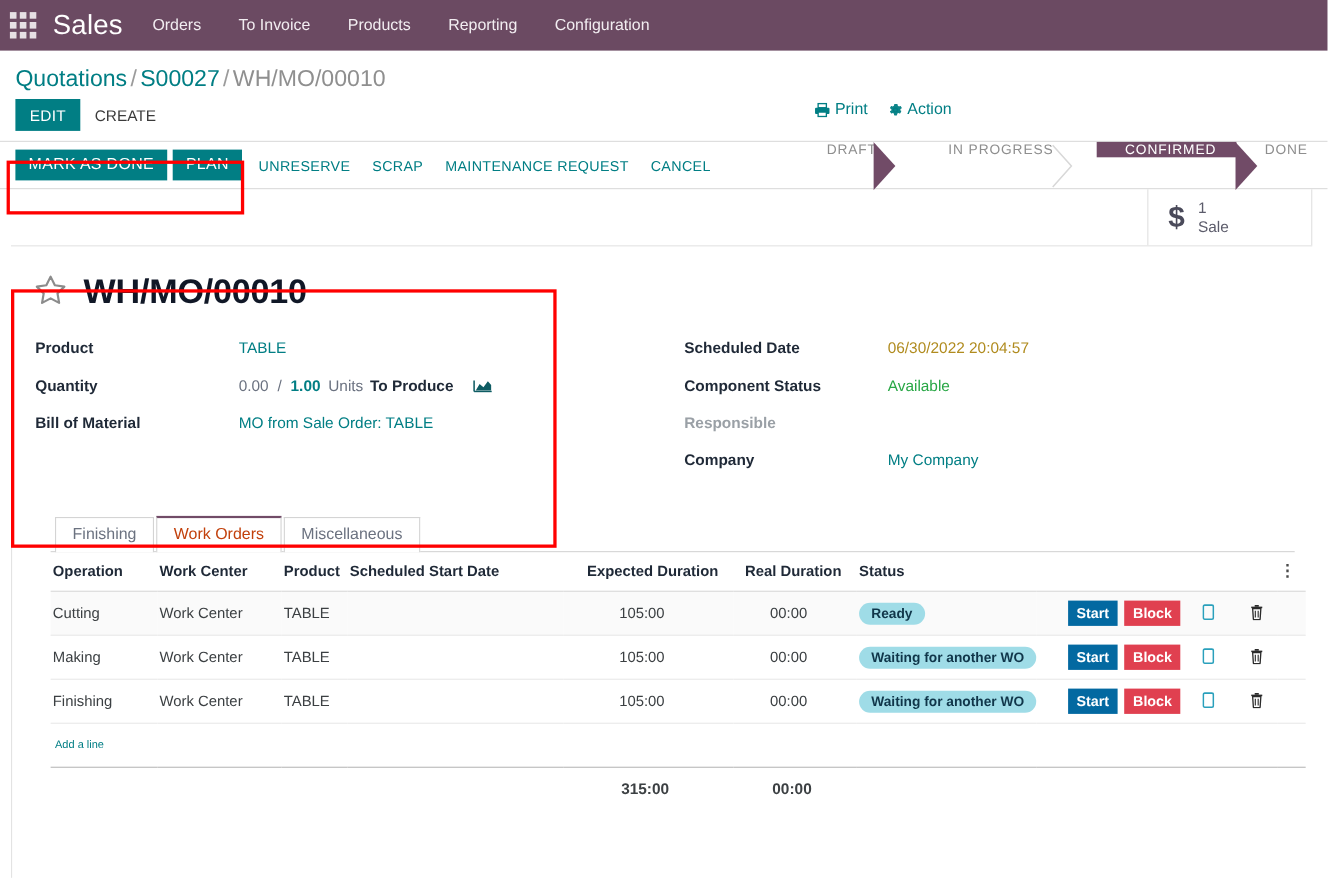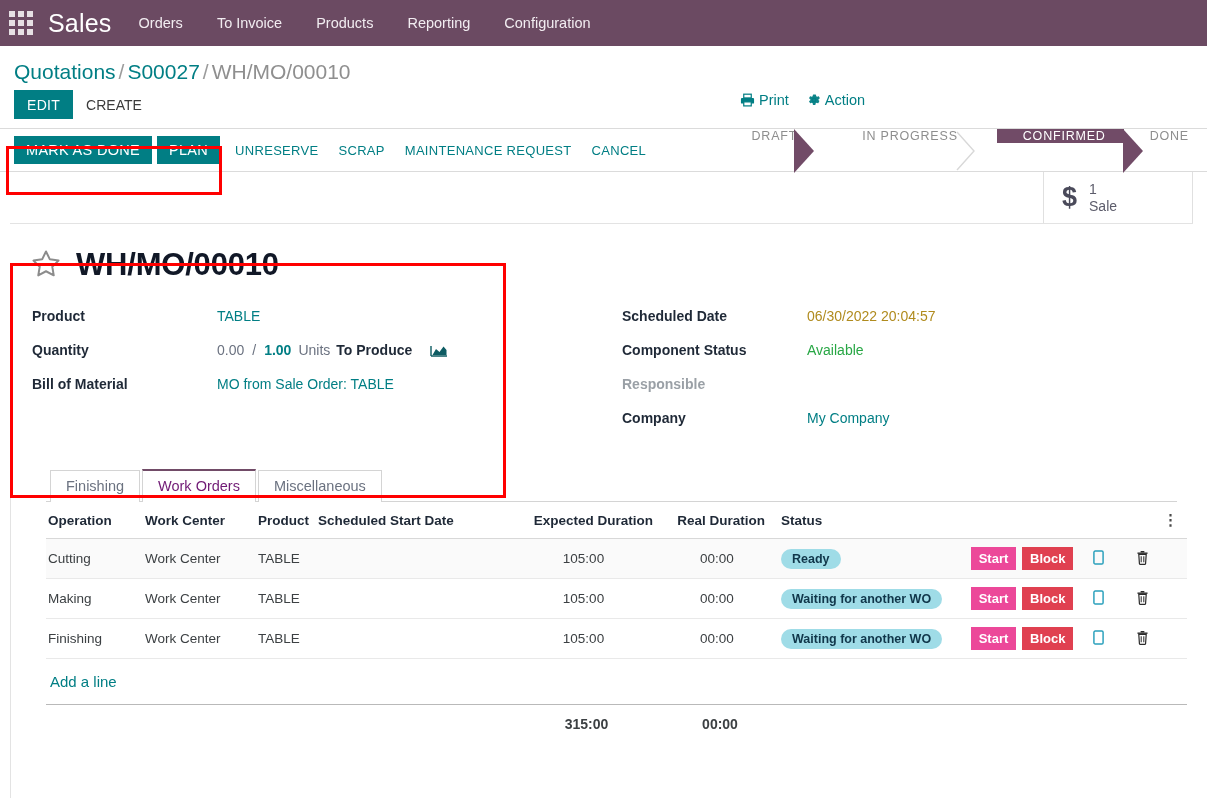--- a/index.html
+++ b/index.html
@@ -271,21 +271,21 @@
     border: 1px solid #D4D4D4;
     border-bottom: none;
     background: #ffffff;
     margin-right: 2px;
     cursor: pointer;
     position: relative;
     top: 1px;
     line-height: 1.2;
   }
   .tab.active {
-    color: #701a75;
+    color: #c2410c;
     border-top: 2px solid #714B67;
     background: #ffffff;
     z-index: 2;
   }
 
   
   .wo-table {
     width: 100%;
     border-collapse: collapse;
     font-size: 13.5px;
@@ -325,28 +325,28 @@
     display: inline-block;
     font-size: 13px;
     font-weight: bold;
     color: #ffffff;
     padding: 4px 8px;
     border: none;
     cursor: pointer;
     font-family: inherit;
     vertical-align: middle;
   }
-  .mini-btn.start { background: #ec4899; }
+  .mini-btn.start { background: #0369a1; }
   .mini-btn.block { background: #E04050; margin-left: 2px; }
   .icon-btn { display: inline-block; vertical-align: middle; cursor: pointer; }
   .tablet-ico { margin: 0 12px 0 16px; }
   .trash-ico { margin-left: 16px; margin-right: 8px; }
   .addline {
     color: #017E84;
-    font-size: 15px;
+    font-size: 10px;
     padding: 8px 2px;
     cursor: pointer;
     display: inline-block;
   }
   .addline-row td { border-bottom: 1px solid #B9B9B9 !important; background: #ffffff !important; padding: 6px 2px !important;}
   .total-row td {
     font-weight: bold;
     color: #1F2937;
     padding: 11px 8px 11px 2px !important;
     border-bottom: none !important;

